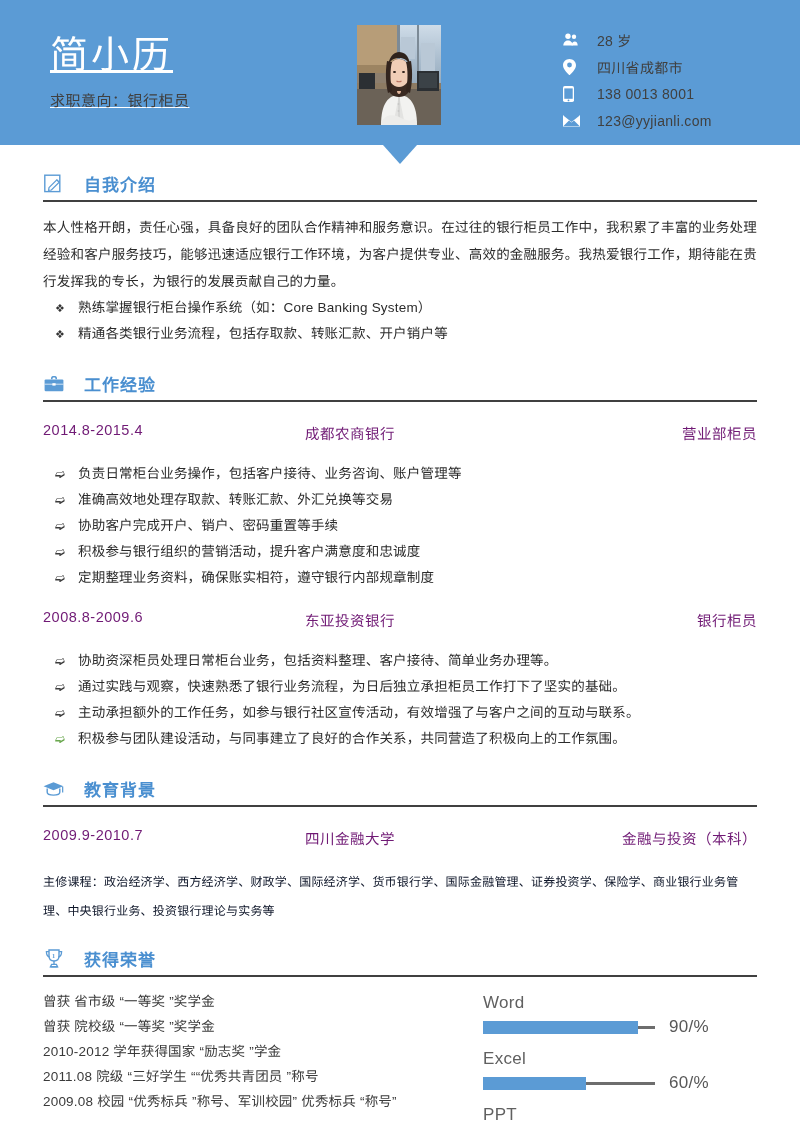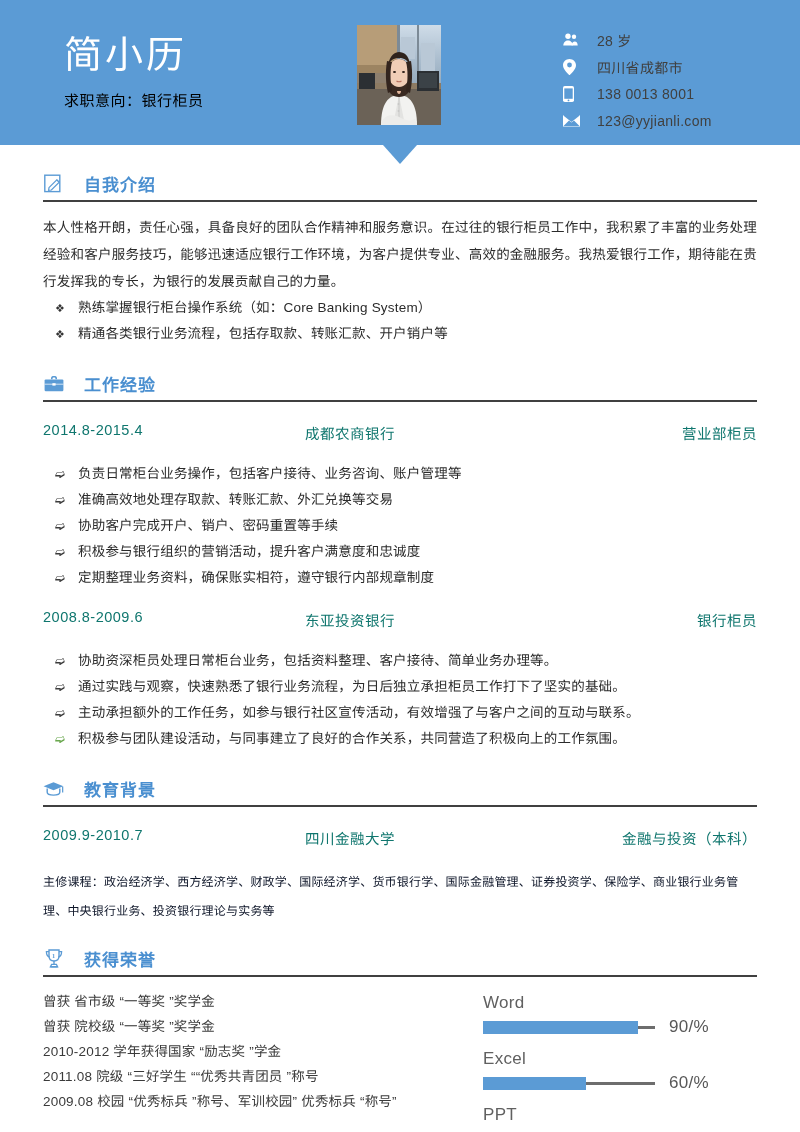--- a/index.html
+++ b/index.html
@@ -25,37 +25,38 @@
     height: 145px;
     background: #5b9bd5;
   }
   .header-inner {
     position: relative;
     width: 100%;
     height: 100%;
   }
   .name-block {
     position: absolute;
-    left: 64px;
+    left: 50px;
     top: 33px;
     color: #ffffff;
+    text-decoration: underline;
   }
   .name {
     font-size: 38px;
     line-height: 44px;
     font-weight: 400;
     letter-spacing: 3px;
     color: #ffffff;
   }
   .objective {
     margin-top: 14px;
     font-size: 15px;
     line-height: 20px;
     letter-spacing: 0.5px;
-    color: #000000;
+    color: #404040;
   }
   .photo {
     position: absolute;
     left: 357px;
     top: 25px;
     width: 84px;
     height: 100px;
     overflow: hidden;
     background: #8a7f72;
     border: 0;
@@ -155,21 +156,21 @@
     line-height: 26px;
     font-size: 12px;
     color: #333;
   }
   ul.diamond li .bl { font-size: 11px; }
   ul.arrow-list li .bl { color: #3b3b3b; font-size: 12px; }
   ul.arrow-list li.green .bl { color: #6aa84f; }
 
   .job-row {
     display: flex;
-    color: #0f766e;
+    color: #701a75;
     font-size: 14.5px;
     letter-spacing: 0.5px;
     margin-bottom: 8px;
   }
   .job-date { width: 262px; flex: 0 0 262px; }
   .job-org { width: 243px; flex: 0 0 243px; text-align: left; }
   .job-title { flex: 1; text-align: right; }
 
   .courses {
     font-size: 12px;

